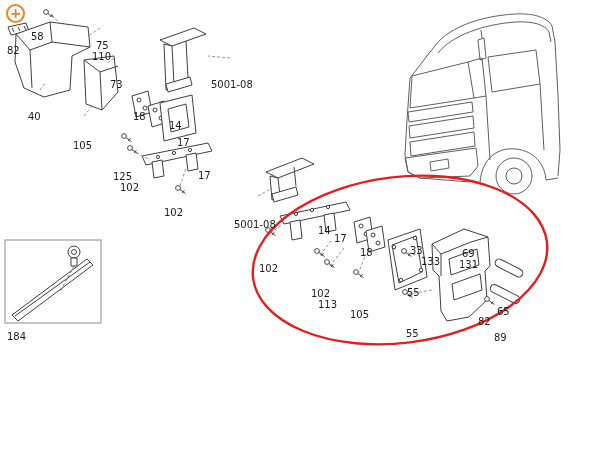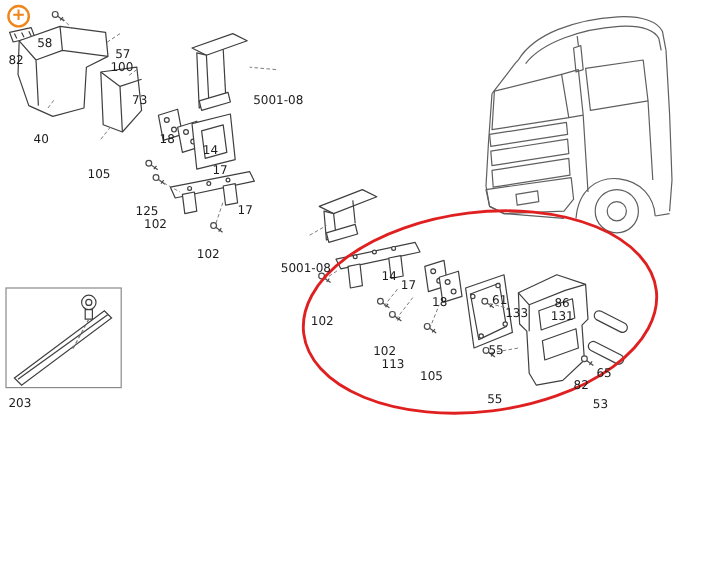--- a/index.html
+++ b/index.html
@@ -171,50 +171,50 @@
       <path d="M408,253 L424,257"></path>
       <path d="M409,294 L432,290"></path>
     </g>
 
     <ellipse cx="400" cy="260" rx="148" ry="83" transform="rotate(-7 400 260)" fill="none" stroke="#e02020" stroke-width="2.4"></ellipse>
   </svg>
 
   <div>
     <span class="lbl" style="left:31px;top:4px">58</span>
     <span class="lbl" style="left:7px;top:18px">82</span>
-    <span class="lbl" style="left:96px;top:13px">57</span>
-    <span class="lbl" style="left:92px;top:24px">100</span>
+    <span class="lbl" style="left:96px;top:13px">75</span>
+    <span class="lbl" style="left:92px;top:24px">110</span>
     <span class="lbl" style="left:110px;top:52px">73</span>
     <span class="lbl" style="left:211px;top:52px">5001-08</span>
     <span class="lbl" style="left:28px;top:84px">40</span>
     <span class="lbl" style="left:133px;top:84px">18</span>
     <span class="lbl" style="left:169px;top:93px">14</span>
     <span class="lbl" style="left:73px;top:113px">105</span>
     <span class="lbl" style="left:177px;top:110px">17</span>
     <span class="lbl" style="left:113px;top:144px">125</span>
     <span class="lbl" style="left:120px;top:155px">102</span>
     <span class="lbl" style="left:198px;top:143px">17</span>
     <span class="lbl" style="left:164px;top:180px">102</span>
-    <span class="lbl" style="left:7px;top:304px">203</span>
+    <span class="lbl" style="left:7px;top:304px">184</span>
     <span class="lbl" style="left:234px;top:192px">5001-08</span>
     <span class="lbl" style="left:318px;top:198px">14</span>
     <span class="lbl" style="left:334px;top:206px">17</span>
     <span class="lbl" style="left:259px;top:236px">102</span>
     <span class="lbl" style="left:360px;top:220px">18</span>
     <span class="lbl" style="left:311px;top:261px">102</span>
     <span class="lbl" style="left:318px;top:272px">113</span>
-    <span class="lbl" style="left:410px;top:218px">61</span>
+    <span class="lbl" style="left:410px;top:218px">33</span>
     <span class="lbl" style="left:421px;top:229px">133</span>
     <span class="lbl" style="left:407px;top:260px">55</span>
     <span class="lbl" style="left:350px;top:282px">105</span>
-    <span class="lbl" style="left:462px;top:221px">86</span>
+    <span class="lbl" style="left:462px;top:221px">69</span>
     <span class="lbl" style="left:459px;top:232px">131</span>
     <span class="lbl" style="left:406px;top:301px">55</span>
     <span class="lbl" style="left:478px;top:289px">82</span>
     <span class="lbl" style="left:497px;top:279px">65</span>
-    <span class="lbl" style="left:494px;top:305px">53</span>
+    <span class="lbl" style="left:494px;top:305px">89</span>
   </div>
 
   <button type="button" class="zoomb">
     <span>+</span>
   </button>
 
 </div>
 
 </body></html>

